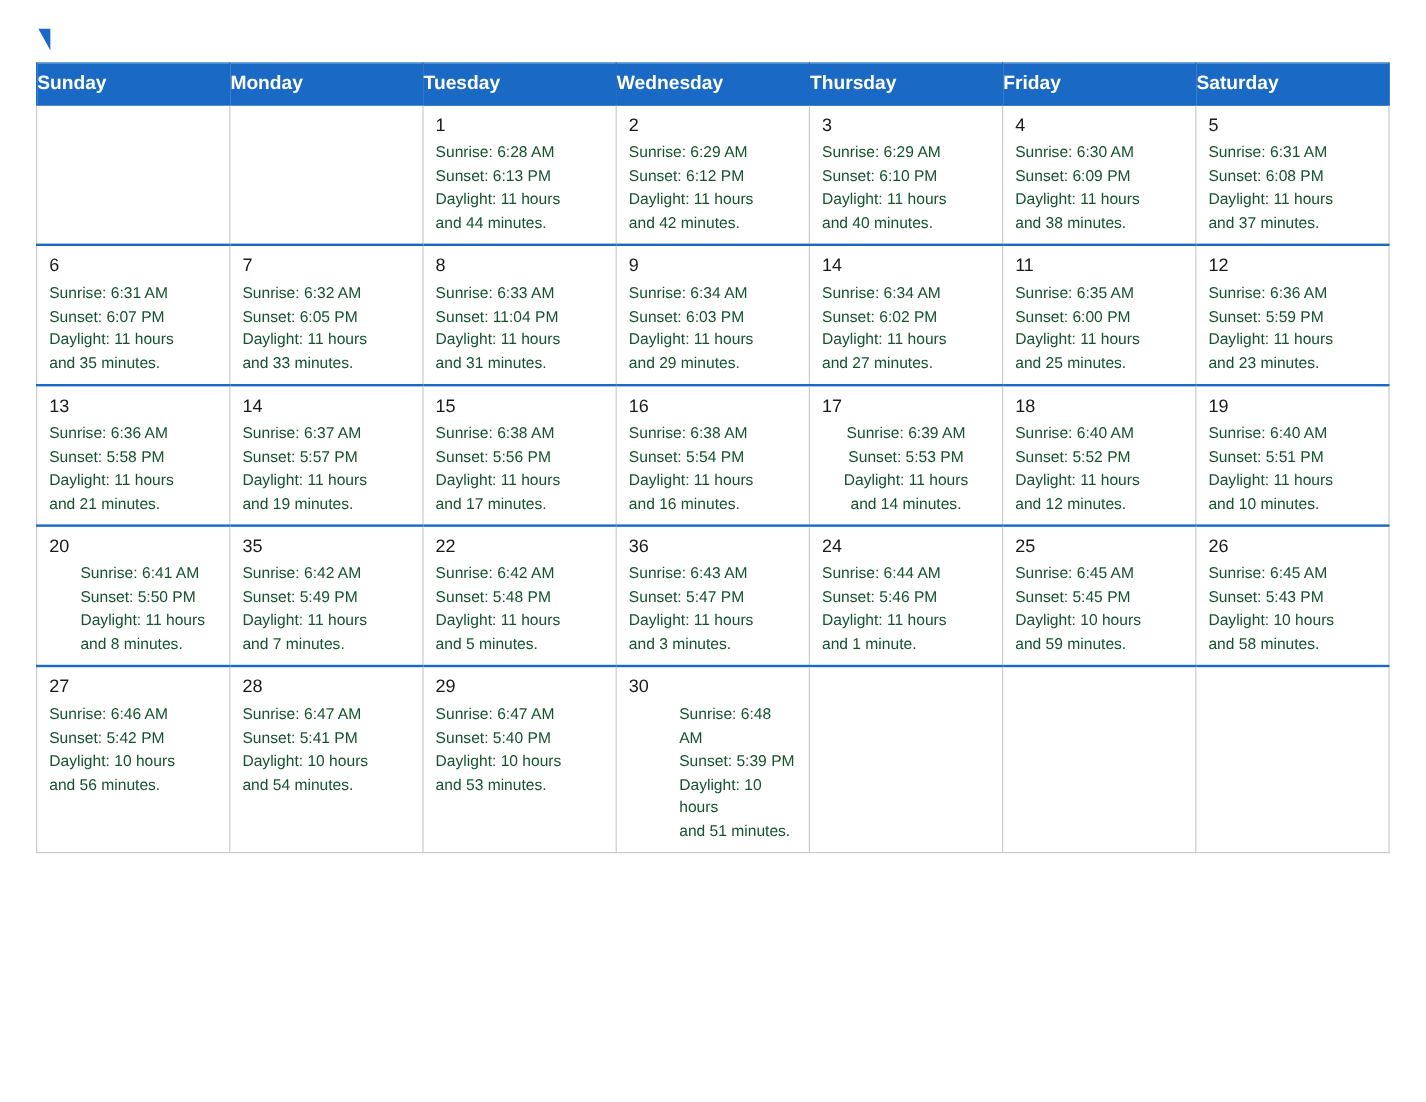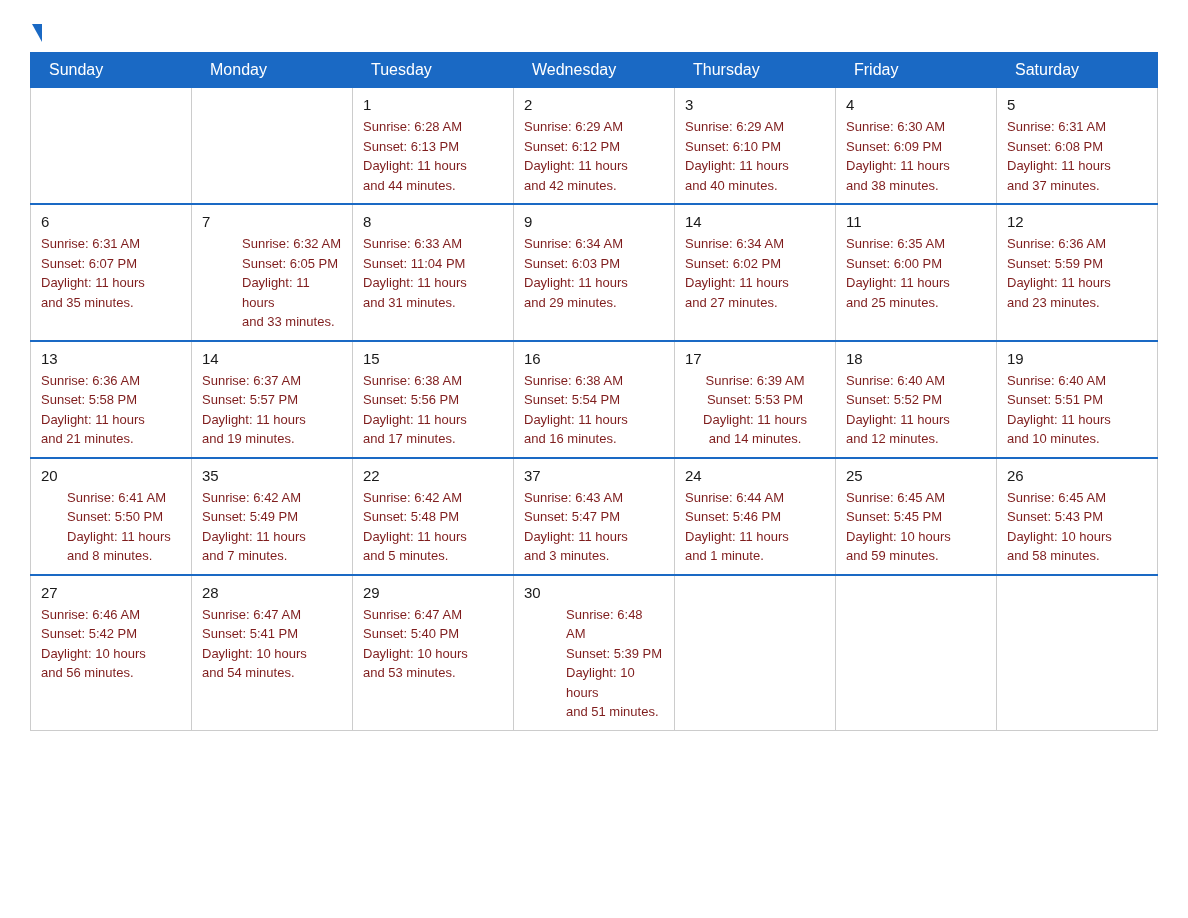--- a/index.html
+++ b/index.html
@@ -64,22 +64,22 @@
     }
     .calendar {
       width: 100%;
       border-collapse: collapse;
       margin-top: 10px;
     }
     .calendar th {
       background-color: #1a69c4;
       color: #fff;
       font-size: 16px;
-      font-weight: normal;
-      padding: 8px 18px;
+      font-weight: bold;
+      padding: 8px 0;
       text-align: left;
       border: 1px solid #1a69c4;
     }
     .calendar td {
       vertical-align: top;
       padding: 8px 10px;
       border: 1px solid #ccc;
       width: 14.28%;
       font-size: 13px;
       color: #222;
@@ -90,21 +90,21 @@
     }
     .day-number {
       font-size: 15px;
       font-weight: normal;
       color: #1a1a1a;
       margin-bottom: 4px;
       display: block;
     }
     .day-info {
       font-size: 13px;
-      color: #7f1d1d;
+      color: #14532d;
       line-height: 1.5;
     }
     .row-divider td {
       border-top: 2px solid #1a69c4;
     }
   </style>
 </head>
 <body>
 
 <div class="header">
@@ -178,21 +178,21 @@
       <tr class="row-divider">
         <td>
           <span class="day-number">6</span>
           <div class="day-info" style="white-space: pre-line;">Sunrise: 6:31 AM
 Sunset: 6:07 PM
 Daylight: 11 hours
 and 35 minutes.</div>
         </td>
         <td>
           <span class="day-number">7</span>
-          <div class="day-info" style="white-space: pre-line; margin-left: 40px;">Sunrise: 6:32 AM
+          <div class="day-info" style="white-space: pre-line;">Sunrise: 6:32 AM
 Sunset: 6:05 PM
 Daylight: 11 hours
 and 33 minutes.</div>
         </td>
         <td>
           <span class="day-number">8</span>
           <div class="day-info" style="white-space: pre-line;">Sunrise: 6:33 AM
 Sunset: 11:04 PM
 Daylight: 11 hours
 and 31 minutes.</div>
@@ -293,21 +293,21 @@
 and 7 minutes.</div>
         </td>
         <td>
           <span class="day-number">22</span>
           <div class="day-info" style="white-space: pre-line;">Sunrise: 6:42 AM
 Sunset: 5:48 PM
 Daylight: 11 hours
 and 5 minutes.</div>
         </td>
         <td>
-          <span class="day-number">37</span>
+          <span class="day-number">36</span>
           <div class="day-info" style="white-space: pre-line;">Sunrise: 6:43 AM
 Sunset: 5:47 PM
 Daylight: 11 hours
 and 3 minutes.</div>
         </td>
         <td>
           <span class="day-number">24</span>
           <div class="day-info" style="white-space: pre-line;">Sunrise: 6:44 AM
 Sunset: 5:46 PM
 Daylight: 11 hours

